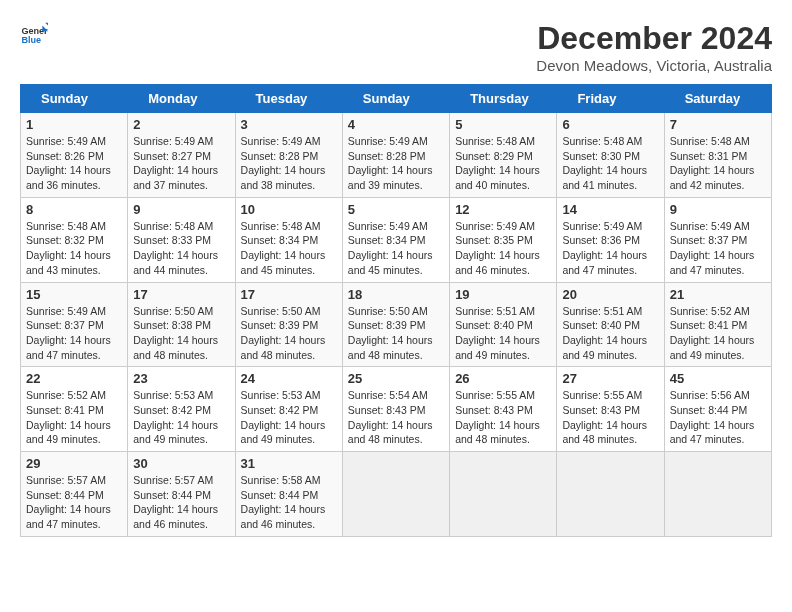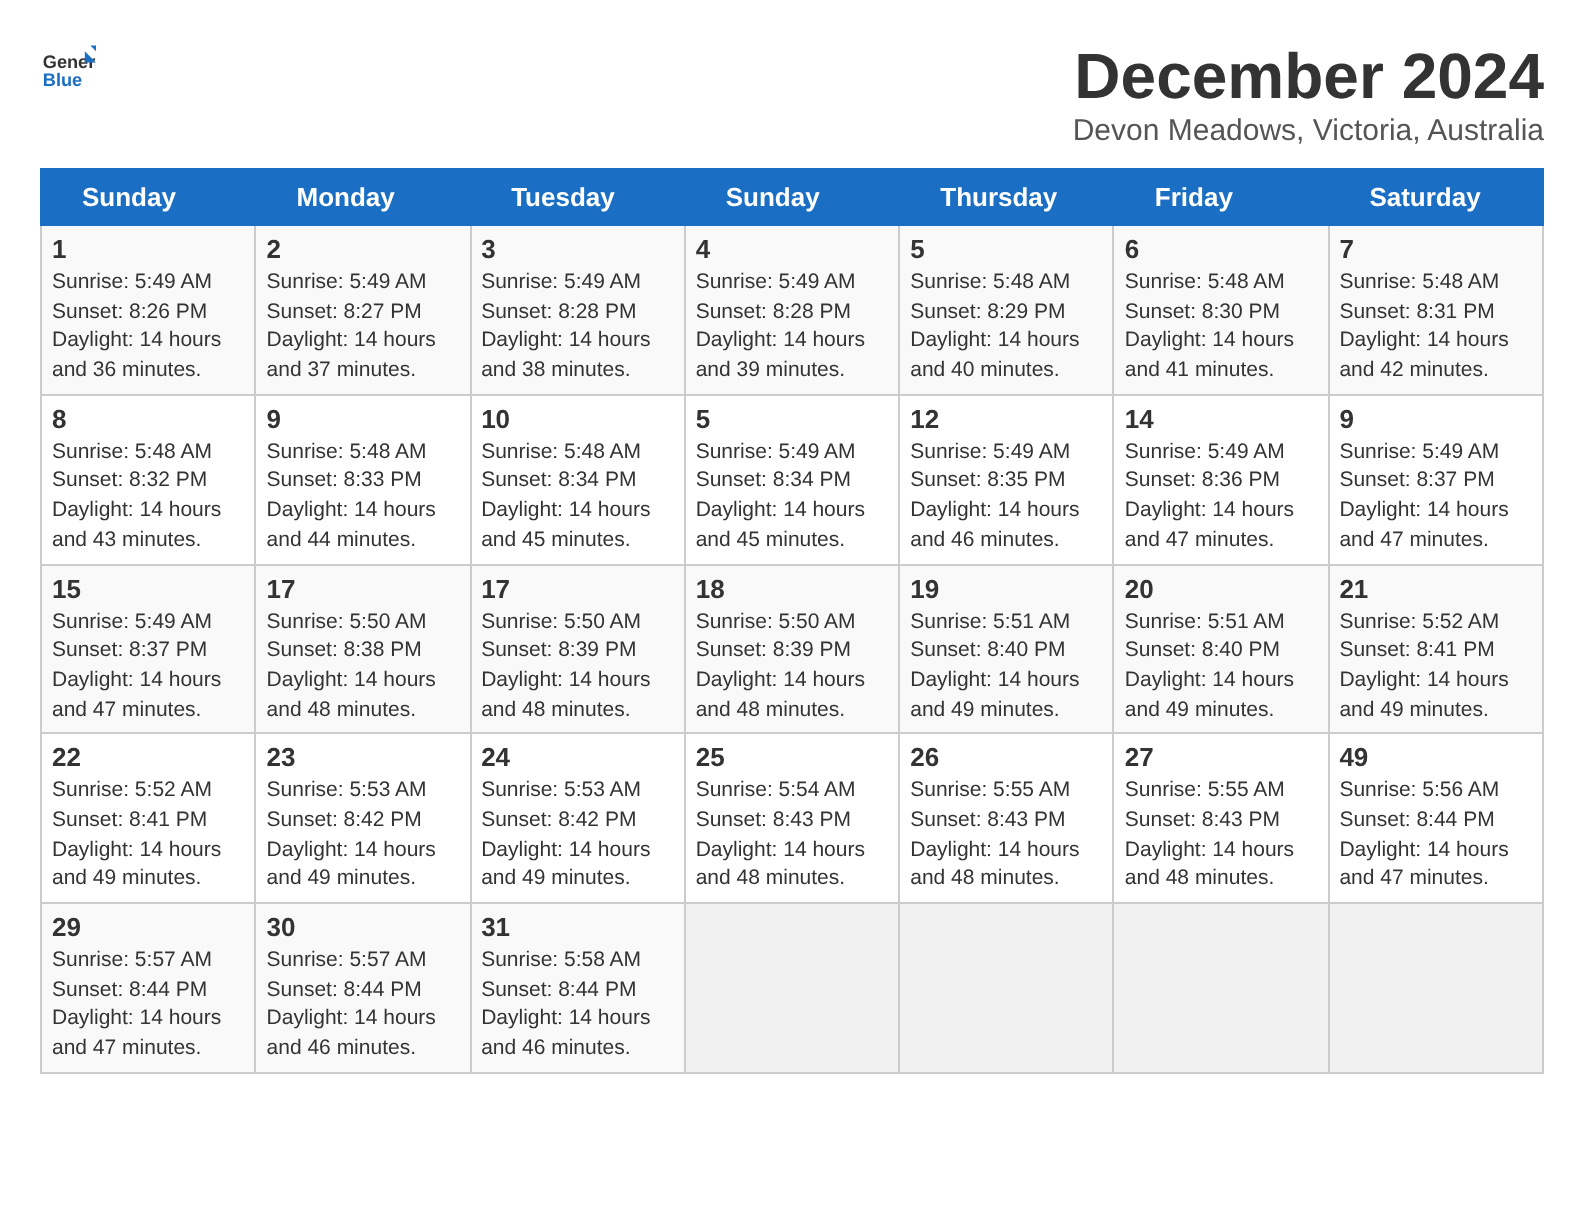--- a/index.html
+++ b/index.html
@@ -329,21 +329,21 @@
       </td>
         <td>
         <span class="day-number">27</span>
         <div class="day-info">
           Sunrise: 5:55 AM<br>
           Sunset: 8:43 PM<br>
           Daylight: 14 hours and 48 minutes.
         </div>
       </td>
         <td>
-        <span class="day-number">49</span>
+        <span class="day-number">45</span>
         <div class="day-info">
           Sunrise: 5:56 AM<br>
           Sunset: 8:44 PM<br>
           Daylight: 14 hours and 47 minutes.
         </div>
       </td>
       </tr>
       <tr>
         <td>
         <span class="day-number">29</span>

